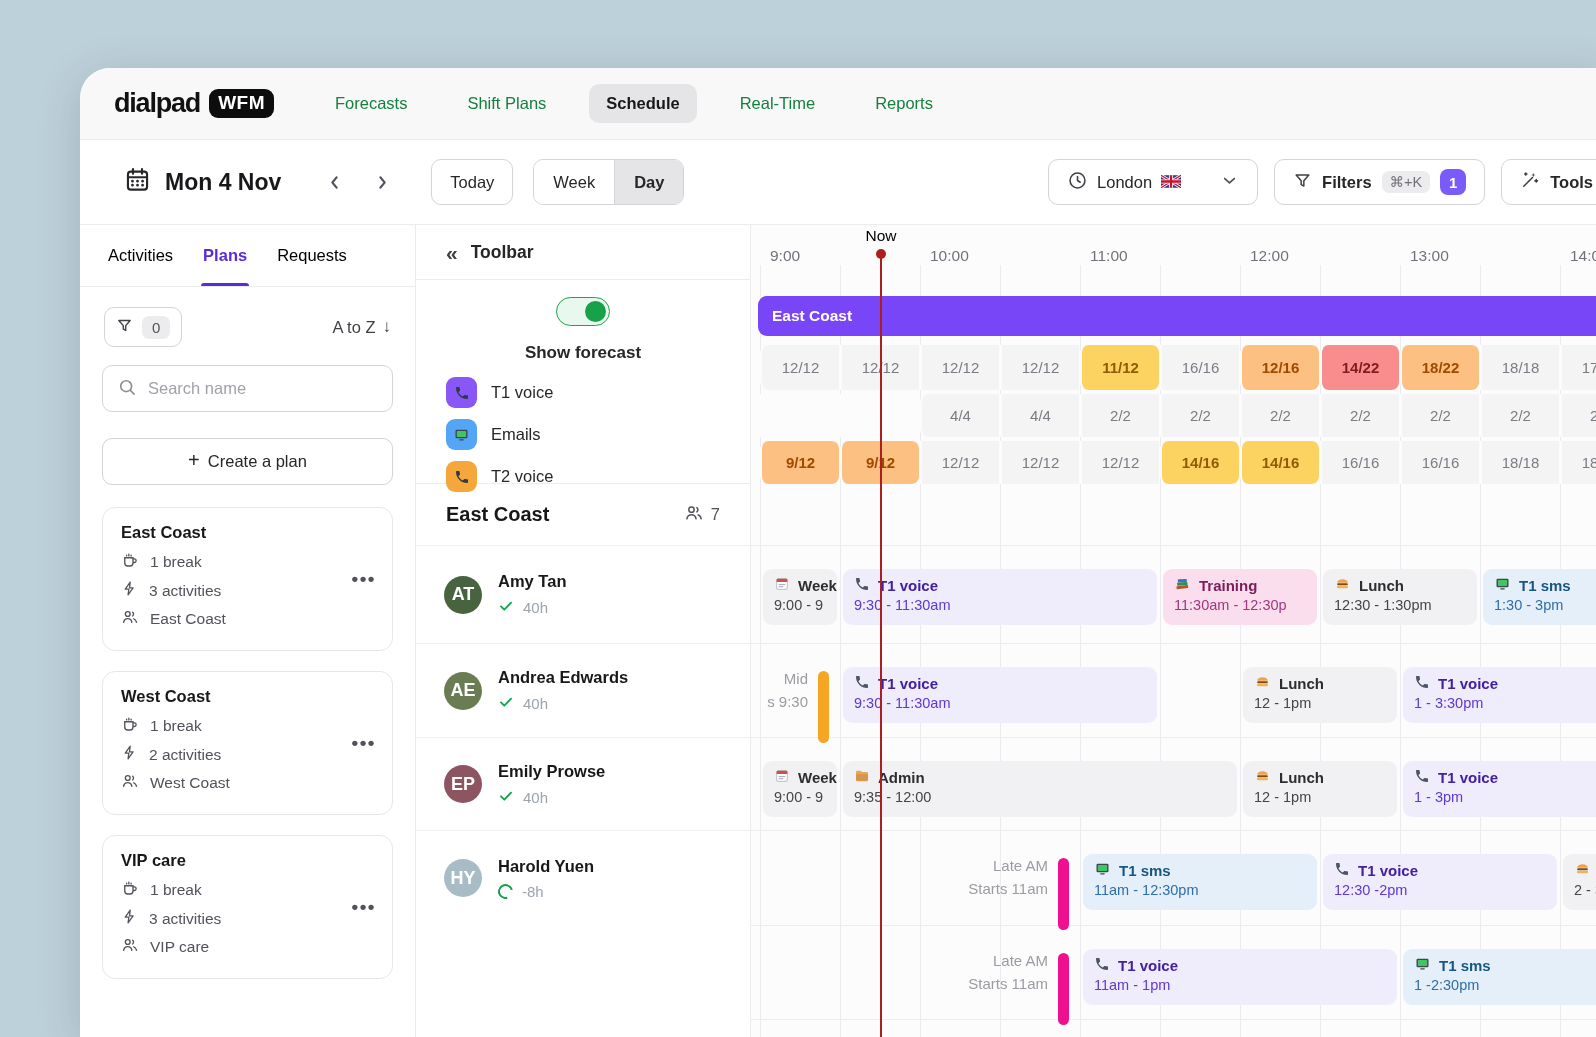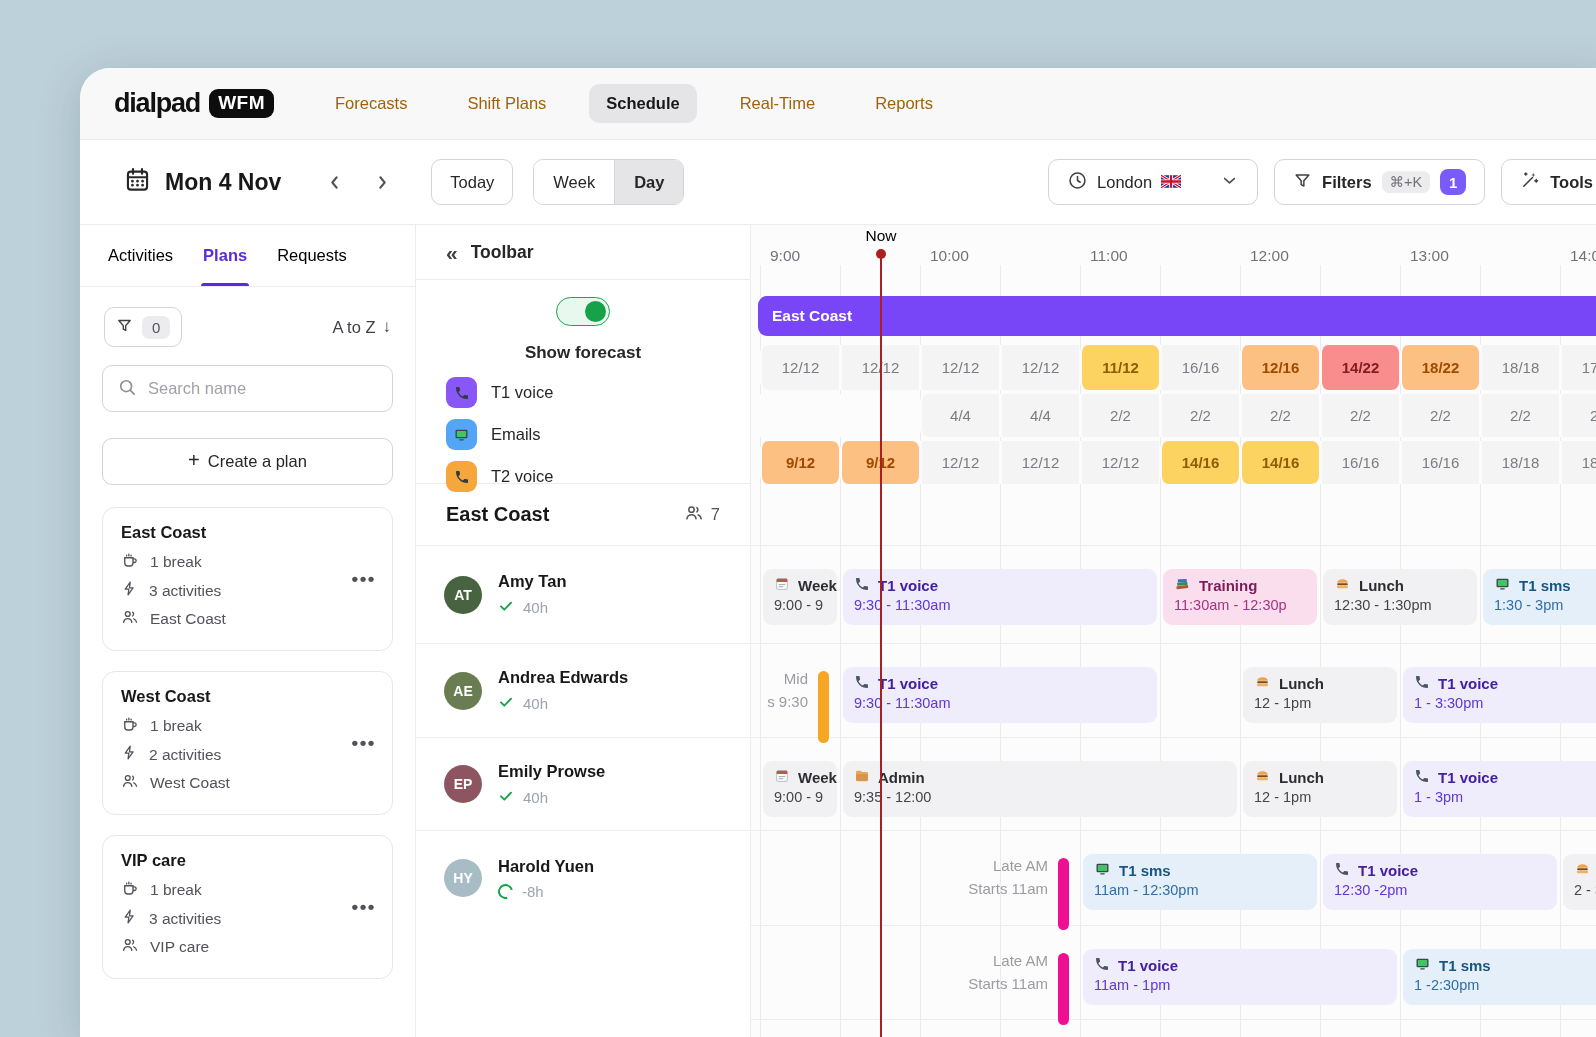--- a/index.html
+++ b/index.html
@@ -11,21 +11,21 @@
          display:flex; flex-direction:column; overflow:hidden;margin-left:16px; }
 
   
   .topnav { height:72px; flex:0 0 72px; background:#f8f8f8; border-bottom:1px solid #ececee;
             display:flex; align-items:center; padding:0 34px; border-top-left-radius:30px; }
   .brand { display:flex; align-items:center; gap:9px; }
   .brand-word { font-size:27px; font-weight:800; letter-spacing:-1.2px; color:#111; }
   .brand-badge { background:#0d0d0d; color:#fff; font-size:19px; font-weight:800; letter-spacing:.5px;
                  padding:3px 9px 4px; border-radius:9px; }
   .nav-items { display:flex; align-items:center; gap:26px; margin-left:44px; }
-  .nav-item { font-size:16.5px; color:#a16207; padding:10px 17px; border-radius:10px; cursor:pointer; white-space:nowrap; }
+  .nav-item { font-size:16.5px; color:#15803d; padding:10px 17px; border-radius:10px; cursor:pointer; white-space:nowrap; }
   .nav-item.active { background:#e5e5e8; color:#18181b; font-weight:700; }
 
   
   .datebar { height:85px; flex:0 0 85px; background:#fff; border-bottom:1px solid #ececee;
              display:flex; align-items:center; padding:0 0 0 44px; }
   .date-left { display:flex; align-items:center; }
   .date-title { display:flex; align-items:center; gap:14px; font-size:23px; font-weight:700; color:#18181b; }
   .chev-group { display:flex; align-items:center; gap:14px; margin-left:36px; }
   .icon-btn { width:34px; height:34px; display:flex; align-items:center; justify-content:center; cursor:pointer; border-radius:8px; }
   .btn { border:1px solid #d4d4d8; border-radius:10px; background:#fff; font-size:16.5px; color:#27272a;
@@ -84,21 +84,21 @@
   .legend-label { font-size:16.5px; color:#27272a; }
   .team-head { height:61px; flex:0 0 61px; display:flex; align-items:center; justify-content:space-between; padding:0 30px; }
   .team-name { font-size:20px; font-weight:700; color:#18181b; }
   .team-count { display:flex; align-items:center; gap:7px; font-size:16.5px; color:#52525b; }
   .person-row { border-top:1px solid #efeff1; display:flex; align-items:center; gap:16px; padding:0 28px; cursor:pointer; }
   .person-row:nth-child(1){ height:98px; }
   .person-row:nth-child(2){ height:94px; }
   .person-row:nth-child(3){ height:93px; }
   .person-row:nth-child(4){ height:95px; }
   .person-row:nth-child(5){ height:94px; border-bottom:1px solid #efeff1; }
-  .avatar { width:38px; height:38px; border-radius:50%; color:#fff; font-size:14px; font-weight:700;
+  .avatar { width:38px; height:38px; border-radius:50%; color:#fff; font-size:18px; font-weight:700;
             display:flex; align-items:center; justify-content:center; flex:0 0 38px; }
   .p-name { font-size:16.5px; font-weight:700; color:#18181b; }
   .p-status { display:flex; align-items:center; gap:9px; margin-top:7px; font-size:15px; color:#9ca3af; }
   .p-status.alert { color:#dc2626; }
   .ring { width:15px; height:15px; border-radius:50%; border:2.6px solid #17a24a; border-top-color:transparent; transform:rotate(120deg); }
   .alert-circ { width:17px; height:17px; border-radius:50%; border:1.7px solid #dc2626; color:#dc2626;
                 font-size:11px; font-weight:800; display:flex; align-items:center; justify-content:center; }
 
   
   .schedule { flex:1; position:relative; overflow:hidden; background:#fcfcfd; }

